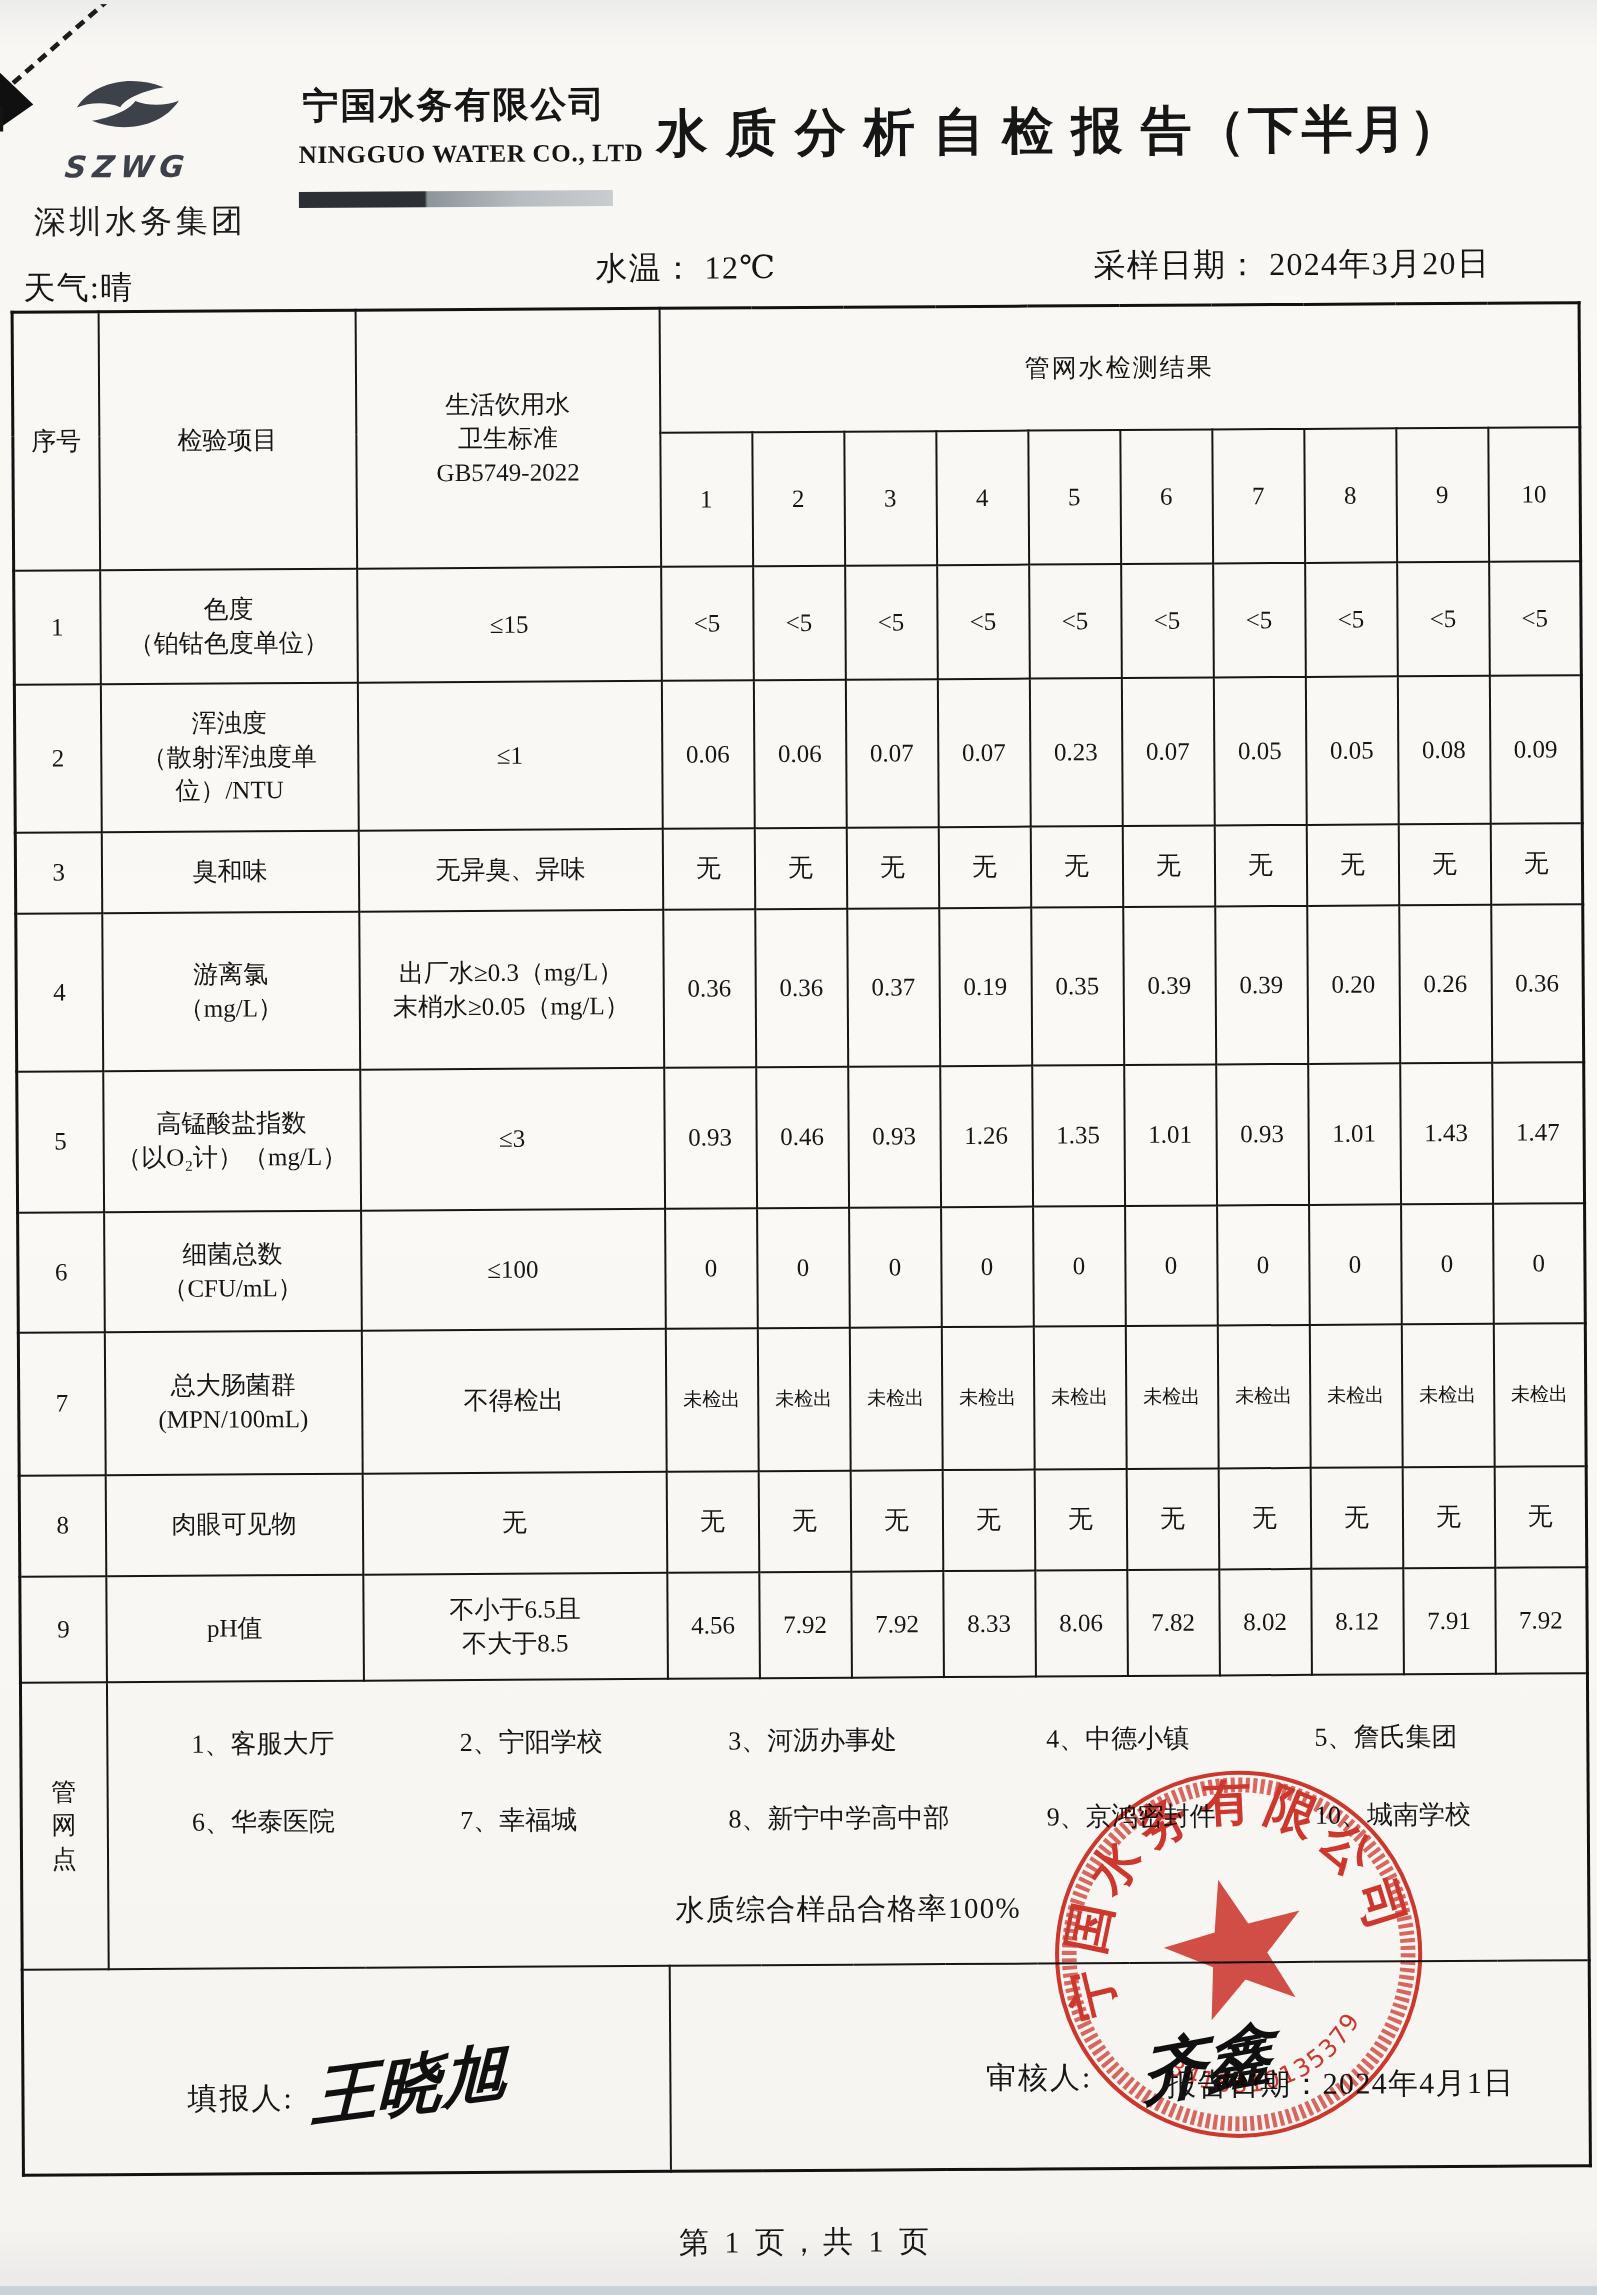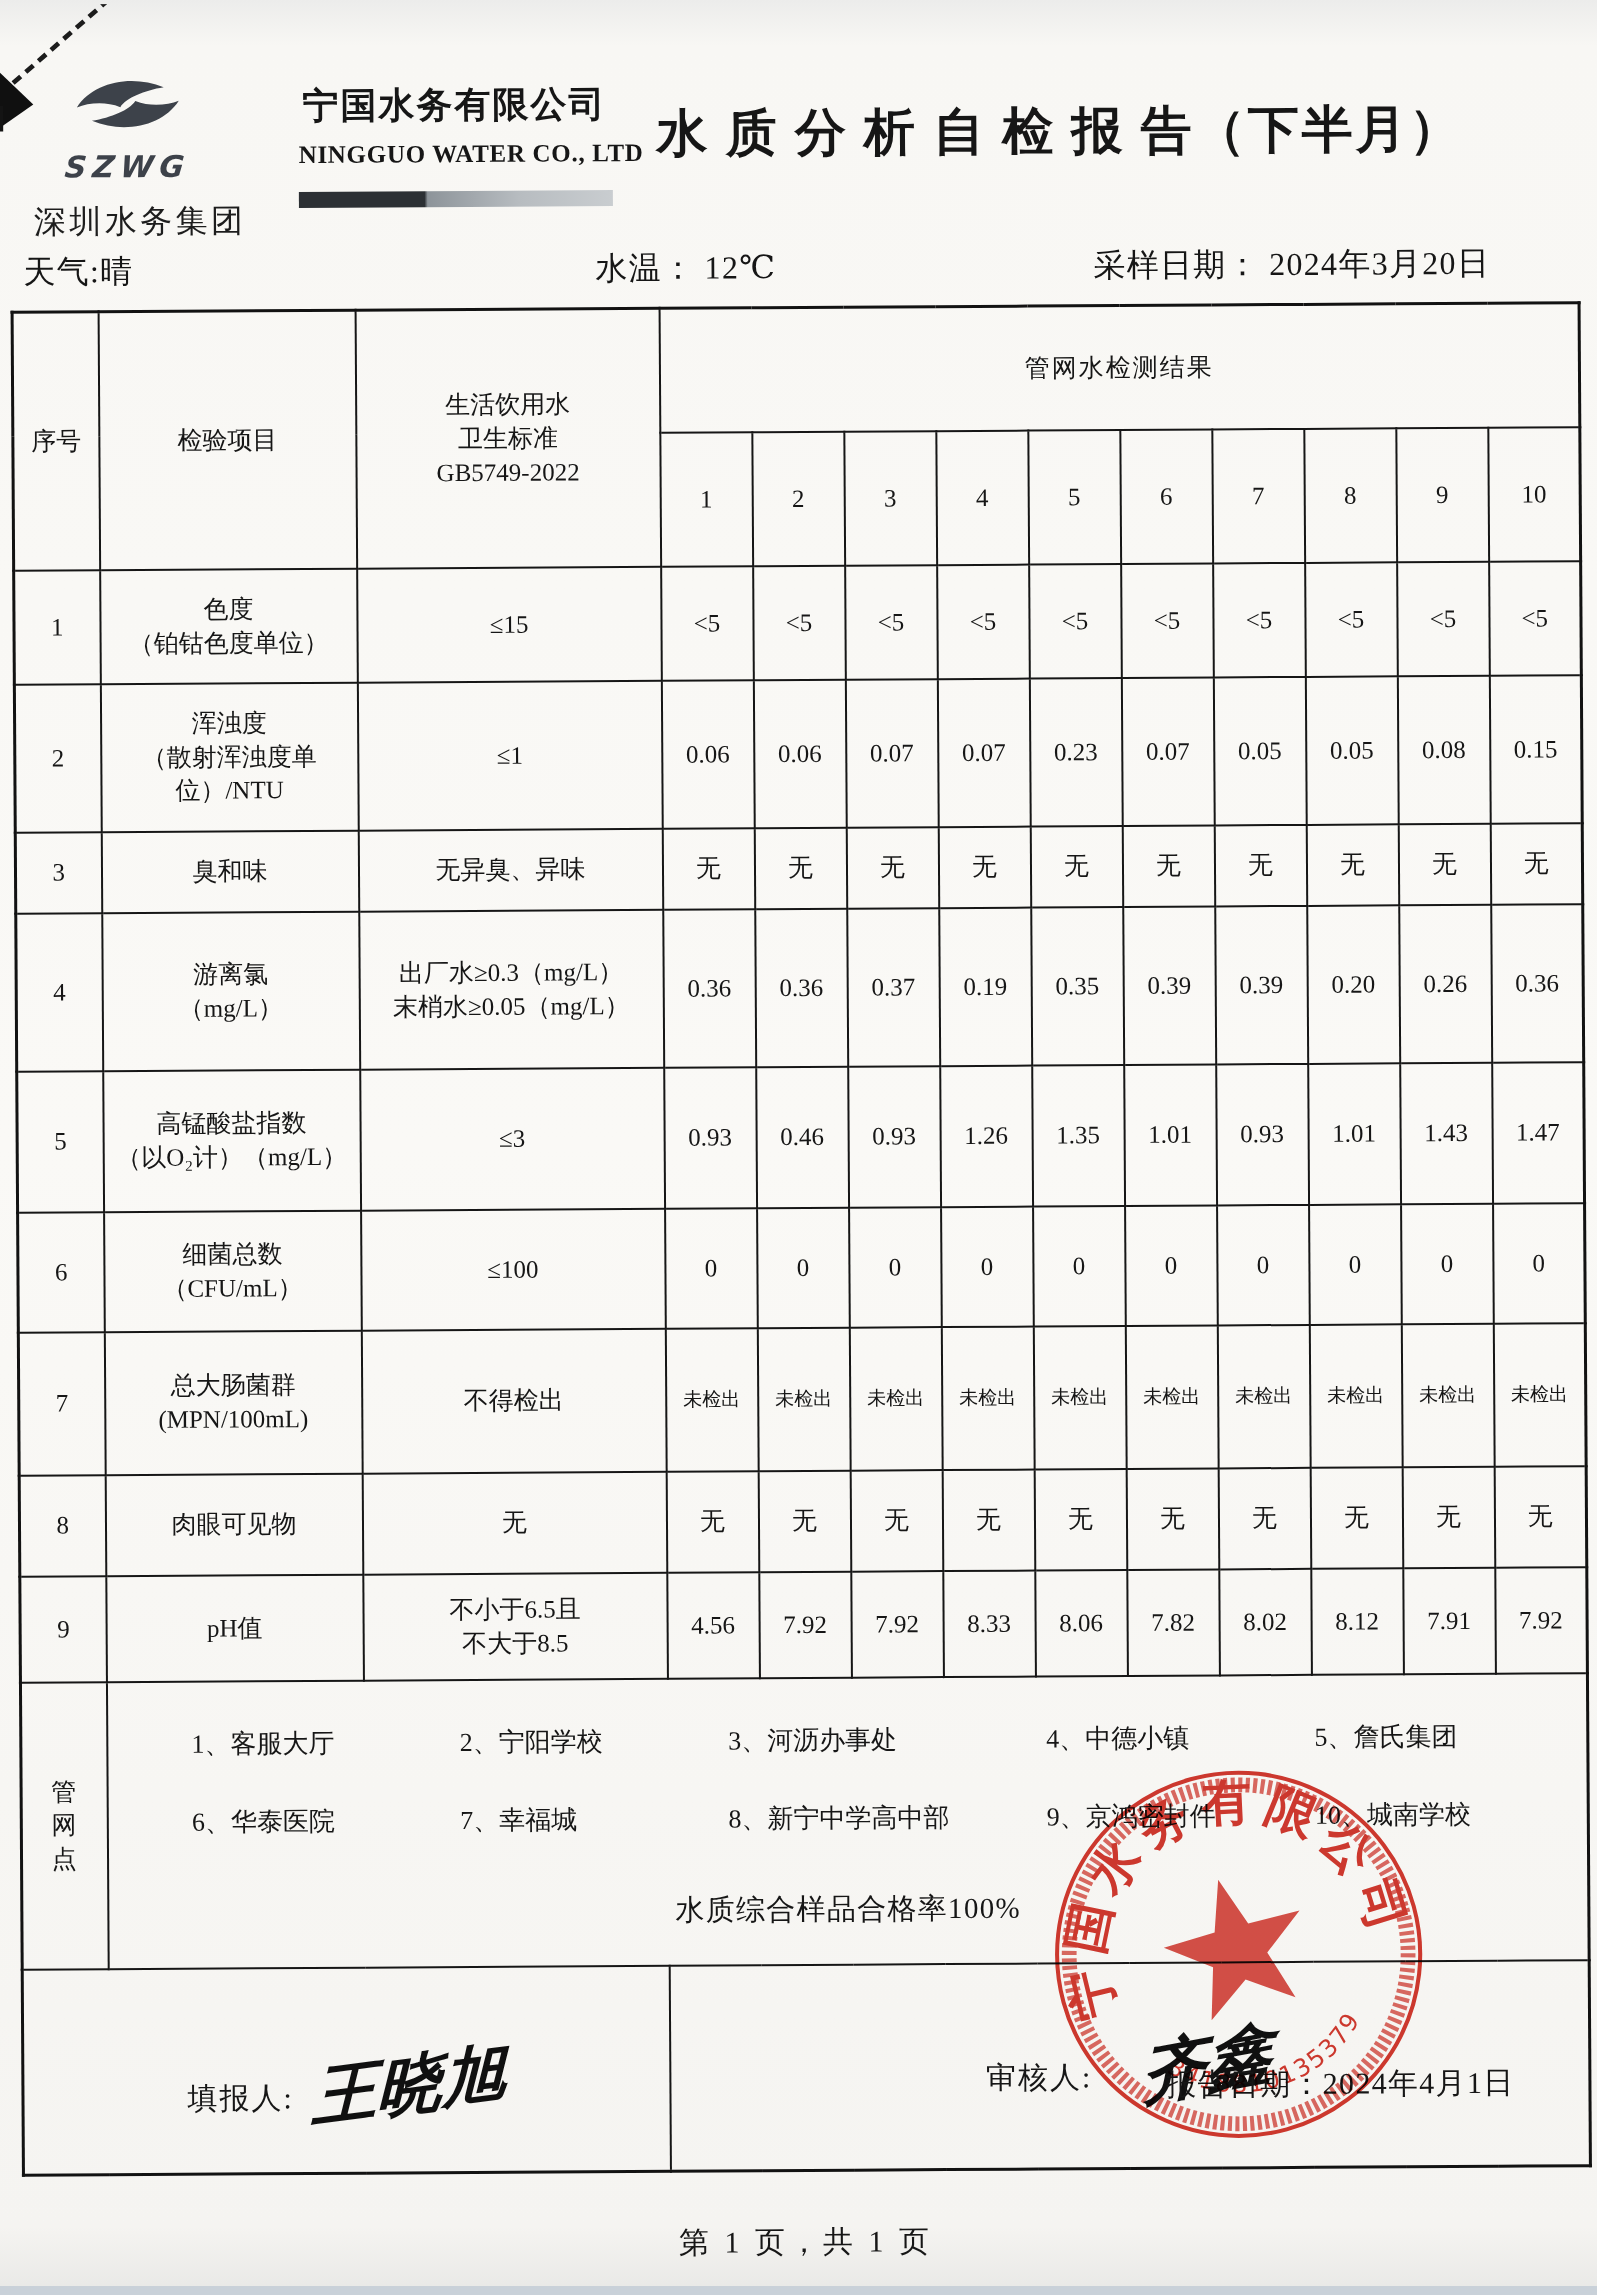--- a/index.html
+++ b/index.html
@@ -20,21 +20,21 @@
   .logo-group{left:39px;top:196px;font-size:32px;letter-spacing:3.4px;color:#1d1d1d;}
   .company-cn{left:308px;top:79px;font-size:36px;font-weight:bold;letter-spacing:2px;}
   .company-en{left:304px;top:138px;font-size:25px;font-weight:bold;letter-spacing:0.7px;}
   .brand-bar{left:304px;top:189px;width:314px;height:16px;
     background:linear-gradient(90deg,#2c3034 0%,#2c3034 40%,#8d949a 41%,#b7bcc0 70%,#c9cdd0 100%);}
   .report-title{left:662px;top:99px;width:935px;font-size:51px;font-weight:bold;
     letter-spacing:2.7px;white-space:nowrap;}
 
   
   .info{top:246px;font-size:32px;letter-spacing:1.3px;}
-  .info.weather{left:28px;}
+  .info.weather{left:28px;margin-top:16px;}
   .info.temp{left:600px;}
   .info.sdate{left:1098px;}
 
   
   table.report{position:absolute;left:15px;top:306px;width:1570px;
     border-collapse:collapse;table-layout:fixed;border:3.4px solid #121212;}
   table.report td{border:2px solid #161616;text-align:center;vertical-align:middle;
     white-space:pre-line;padding:1.3px 2.7px;font-size:25px;line-height:1.35;}
   td.seq{font-size:25.5px;}
   td.item{font-size:25.5px;}
@@ -165,21 +165,21 @@
         <td class="std">≤1</td>
       <td class="val">0.06</td>
           <td class="val">0.06</td>
           <td class="val">0.07</td>
           <td class="val">0.07</td>
           <td class="val">0.23</td>
           <td class="val">0.07</td>
           <td class="val">0.05</td>
           <td class="val">0.05</td>
           <td class="val">0.08</td>
-          <td class="val">0.15</td>
+          <td class="val">0.09</td>
         </tr>
       <tr class="r3">
         <td class="seq">3</td>
         <td class="item">臭和味</td>
         <td class="std">无异臭、异味</td>
       <td class="val">无</td>
           <td class="val">无</td>
           <td class="val">无</td>
           <td class="val">无</td>
           <td class="val">无</td>

